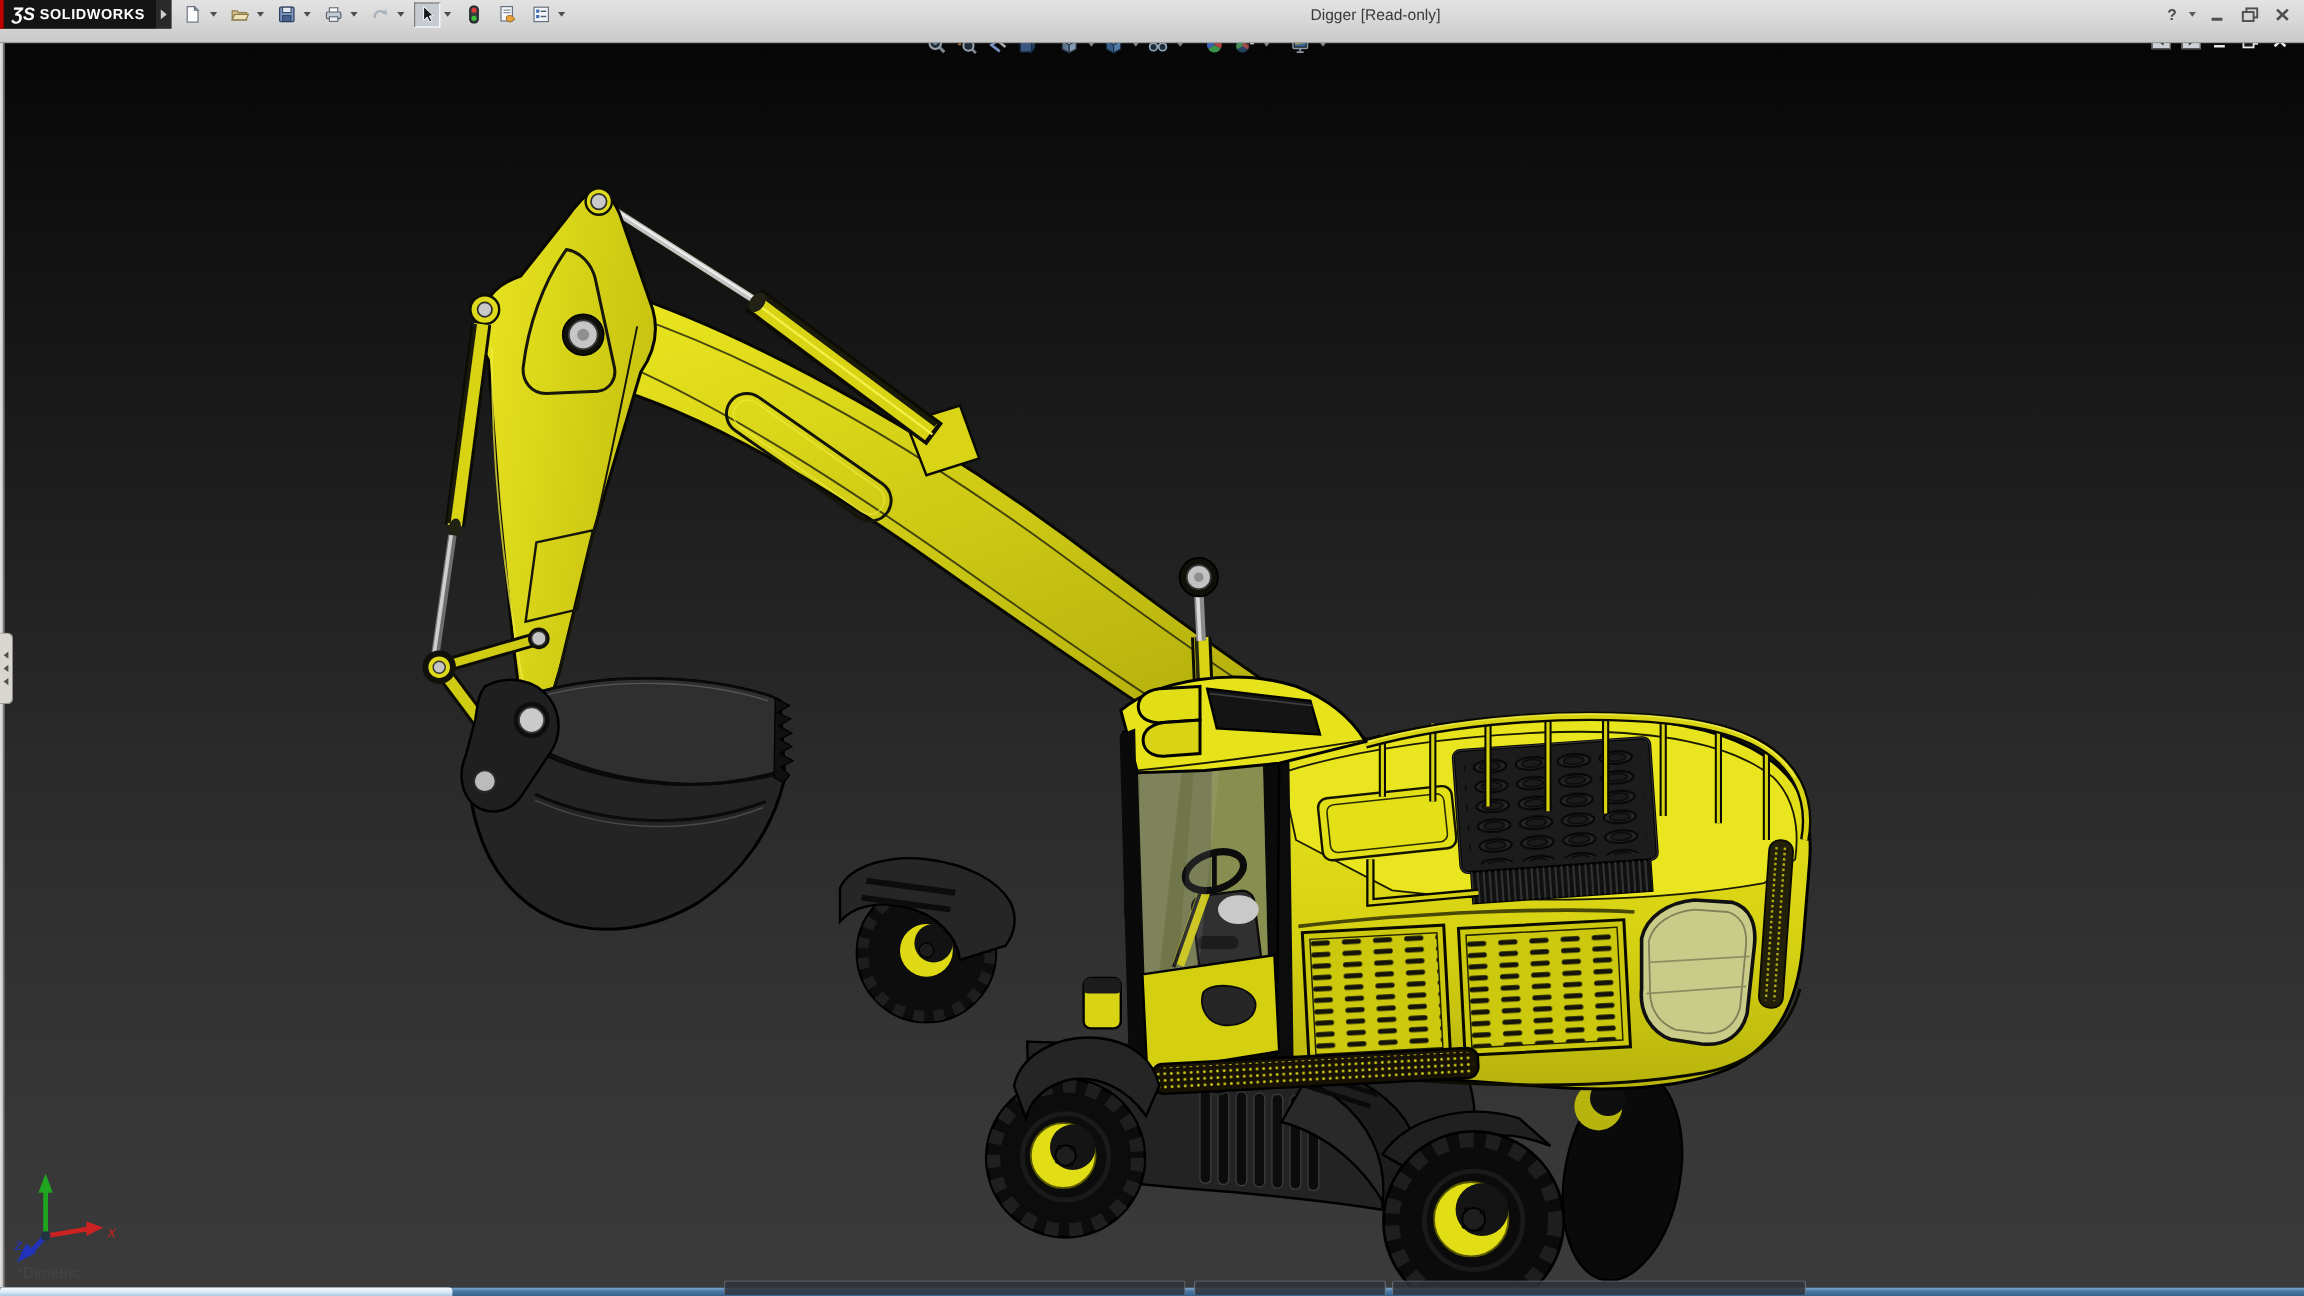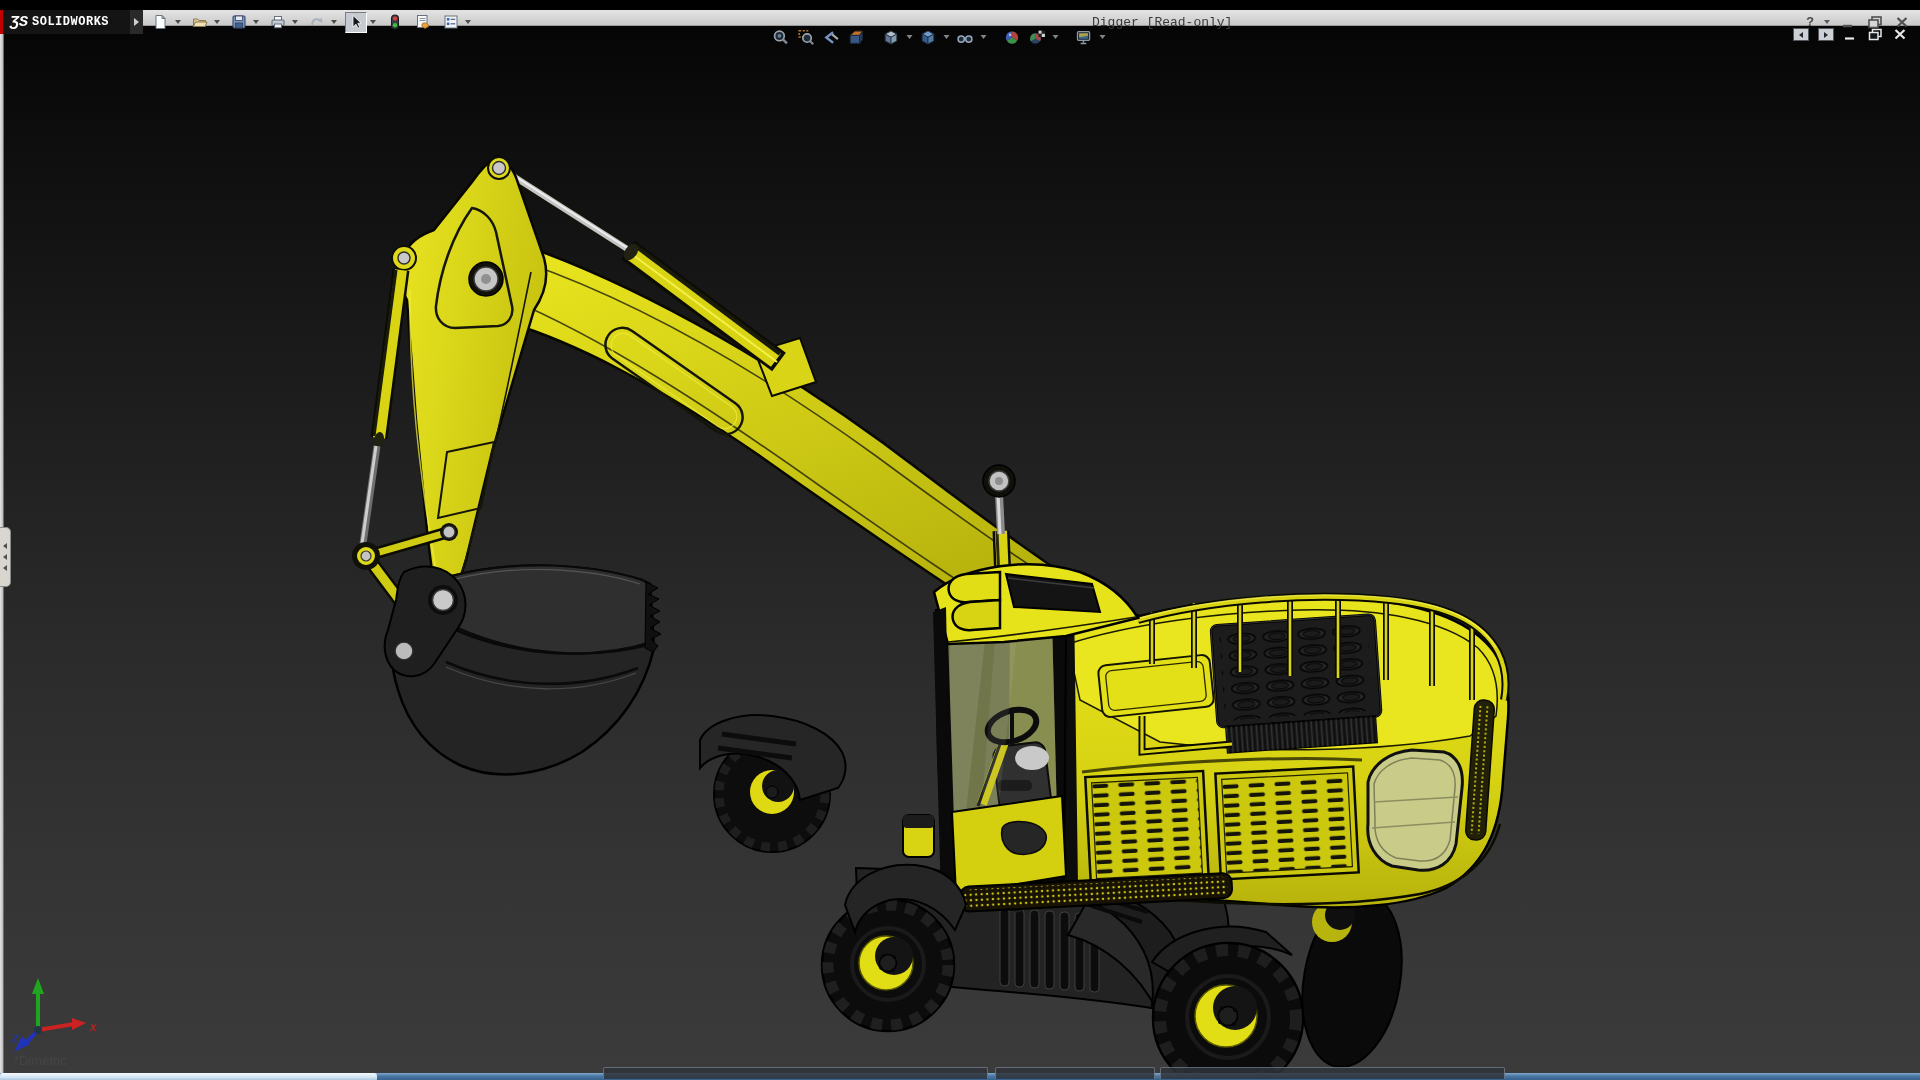--- a/index.html
+++ b/index.html
@@ -1,23 +1,23 @@
 <!DOCTYPE html>
 <html><head>
 <meta charset="utf-8">
 <style>
   * { margin:0; padding:0; box-sizing:border-box; }
   html,body { width:1920px; height:1080px; overflow:hidden; background:#000;
               font-family:"Liberation Sans", sans-serif; }
   .window { position:relative; width:1920px; height:1080px; background:#000; }
 
   
-  .titlebar { position:absolute; top:10px; left:0; width:1920px; height:16px;
+  .titlebar { position:absolute; top:0; left:0; width:1920px; height:36px;
     background:linear-gradient(180deg,#e3e3e3 0%,#d6d6d6 55%,#c9c9c9 100%);
-    border-bottom:1px solid #9a9a9a; z-index:30;font-family:Liberation Mono, monospace; }
+    border-bottom:1px solid #9a9a9a; z-index:30; }
   .logo { position:absolute; left:0; top:0; height:24px; width:130px;
     background:#141414; display:flex; align-items:center; padding-left:10px; }
   .logo-red { position:absolute; left:0; top:0; width:3px; height:24px; background:#c00000; }
   .brand-glyph { color:#fff; font-size:15px; font-style:italic; font-weight:bold; margin-right:4px; }
   .brand-name { color:#fff; font-size:12px; font-weight:bold; letter-spacing:.5px; }
   .logo-flyout { position:absolute; left:130px; top:0; width:13px; height:24px; background:#2a2a2a;
     display:flex; align-items:center; justify-content:center; }
   .logo-flyout .tri-r { width:0; height:0; border-top:4px solid transparent; border-bottom:4px solid transparent; border-left:5px solid #cfcfcf; }
 
   .std-toolbar { position:absolute; left:150px; top:1px; height:22px; display:flex; align-items:center; }

